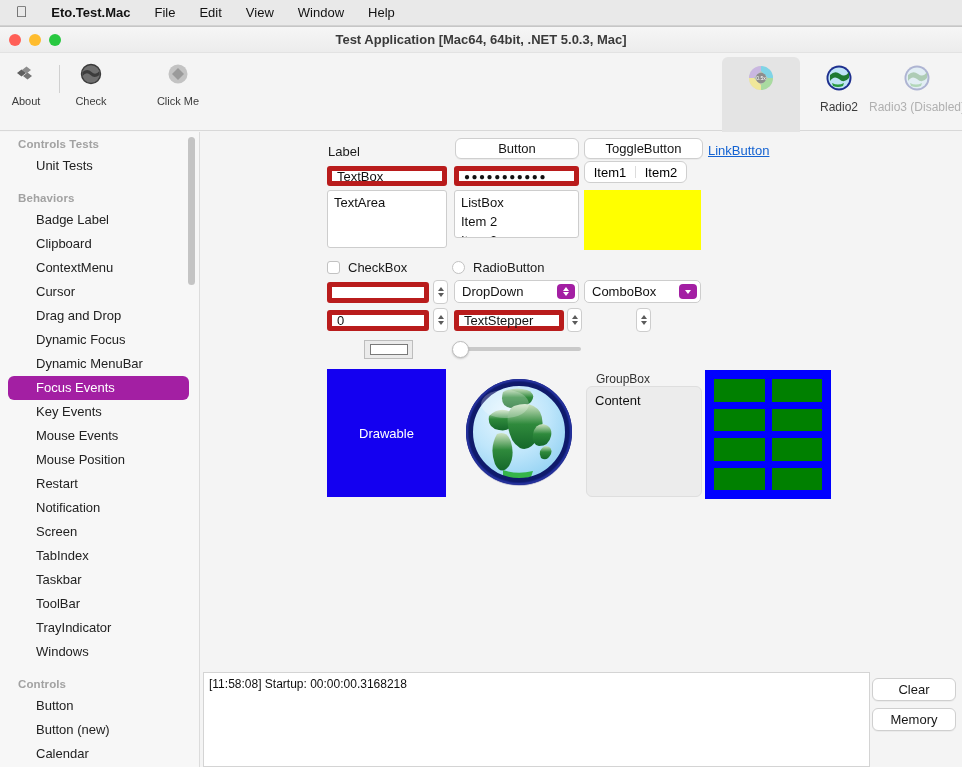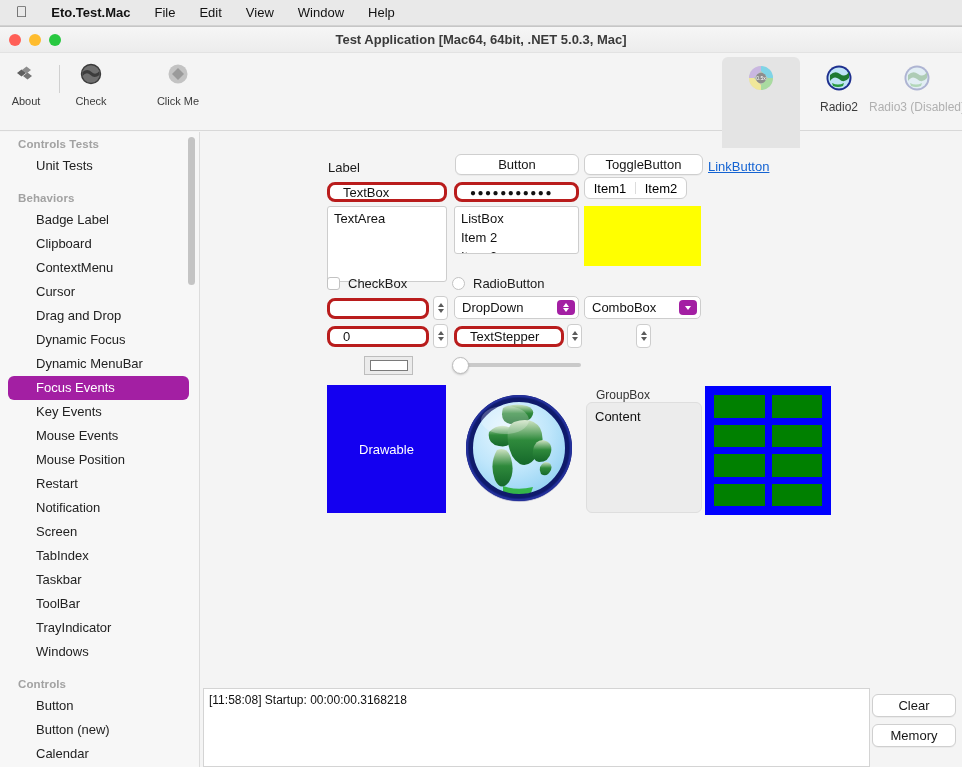--- a/index.html
+++ b/index.html
@@ -102,34 +102,34 @@
     font-size: 13px; color: #222; padding: 5px 0 5px 28px;
     margin: 0 10px 0 8px; border-radius: 6px; line-height: 14px;
   }
   .sb-item.sel { background: #a31fa3; color: #fff; }
   #sb-scroll {
     position: absolute; right: 4px; top: 5px;
     width: 7px; height: 148px; border-radius: 4px; background: #c4c4c4;
   }
 
   
-  #main { position: absolute; left: 201px; top: 0; right: 0; bottom: 0; background: #15803d; margin-top: 16px; }
+  #main { position: absolute; left: 201px; top: 0; right: 0; bottom: 0; background: #15803d; }
   #form-area { position: absolute; left: 0; top: 0; right: 0; height: 530px; background: #f4f4f4; }
 
   
   .lbl { font-size: 13px; color: #1a1a1a; }
   .btn {
     background: #ffffff; border: 1px solid #cfcfcf; border-radius: 6px;
     font-size: 13px; color: #161616; text-align: center;
     display: flex; align-items: center; justify-content: center;
     box-shadow: 0 1px 0 rgba(0,0,0,.04);
   }
   .field {
-    background: #fff; border: 3px solid #b91c1c; border-radius: 8px;
-    font-size: 13px; color: #111; padding: 2px 13px;
+    background: #fff; border: 5px solid #b91c1c; border-radius: 3px;
+    font-size: 13px; color: #111; padding: 2px 5px;
     display: flex; align-items: center;
   }
   .boxed {
     background: #fff; border: 1px solid #cdcdcd; border-radius: 3px;
     font-size: 13px; color: #111; padding: 4px 6px; overflow: hidden;
   }
   .seg {
     background: #fff; border: 1px solid #cfcfcf; border-radius: 6px;
     display: flex; align-items: stretch; font-size: 13px; overflow: hidden;
   }
@@ -364,21 +364,21 @@
         <div class="link" style="position:absolute;left:507px;top:11px">LinkButton</div>
 
         <div class="field" style="position:absolute;left:126px;top:34px;width:120px;height:20px">TextBox</div>
         <div class="field" style="position:absolute;left:253px;top:34px;width:125px;height:20px;letter-spacing:1.5px;font-size:10px">●●●●●●●●●●●</div>
         <div class="seg" style="position:absolute;left:383px;top:29px;width:103px;height:22px">
           <div>Item1</div>
           <div class="divider"></div>
           <div>Item2</div>
         </div>
 
-        <div class="boxed" style="position:absolute;left:126px;top:58px;width:120px;height:76px">TextArea</div>
+        <div class="boxed" style="position:absolute;left:126px;top:58px;width:120px;height:58px">TextArea</div>
         <div class="boxed" style="position:absolute;left:253px;top:58px;width:125px;height:48px;padding:2px 4px">
           <div style="padding:2px 2px">ListBox</div>
           <div style="padding:2px 2px">Item 2</div>
           <div style="padding:2px 2px">Item 3</div>
         </div>
         <div style="position:absolute;left:383px;top:58px;width:117px;height:60px;background:#ffff00"></div>
 
         <div style="position:absolute;left:126px;top:128px;display:flex;align-items:center;gap:8px">
           <span class="cb-box"></span>
           <span class="lbl">CheckBox</span>

